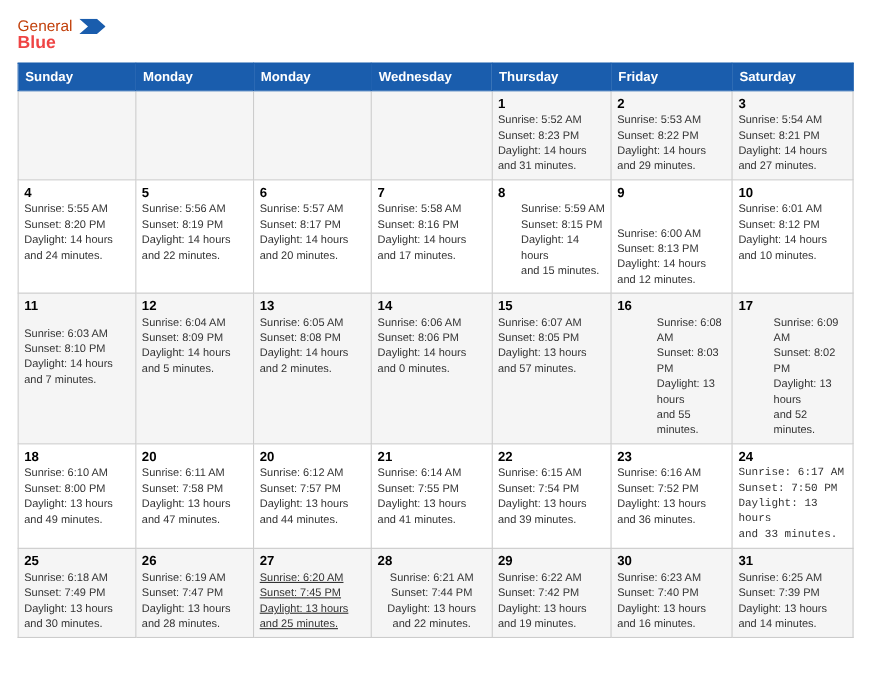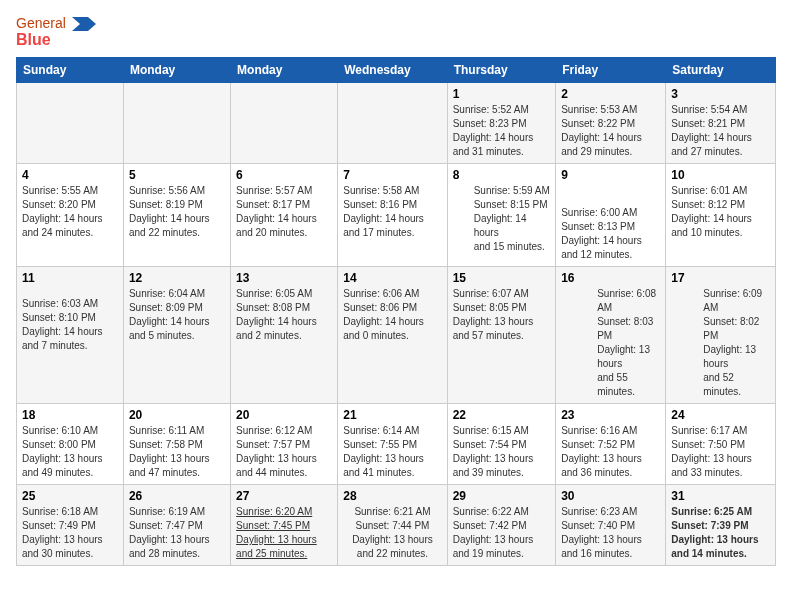--- a/index.html
+++ b/index.html
@@ -288,21 +288,21 @@
         </td>
         <td>
           <span class="day-num">23</span>
           <div class="day-info" style="white-space: pre-line;">Sunrise: 6:16 AM
 Sunset: 7:52 PM
 Daylight: 13 hours
 and 36 minutes.</div>
         </td>
         <td>
           <span class="day-num">24</span>
-          <div class="day-info" style="white-space: pre-line;">Sunrise: 6:17 AM
+          <div class="day-info" style="white-space: pre-line; font-family: Liberation Mono, monospace;">Sunrise: 6:17 AM
 Sunset: 7:50 PM
 Daylight: 13 hours
 and 33 minutes.</div>
         </td>
       </tr>
       <tr>
         <td>
           <span class="day-num">25</span>
           <div class="day-info" style="white-space: pre-line;">Sunrise: 6:18 AM
 Sunset: 7:49 PM
@@ -339,20 +339,20 @@
         </td>
         <td>
           <span class="day-num">30</span>
           <div class="day-info" style="white-space: pre-line;">Sunrise: 6:23 AM
 Sunset: 7:40 PM
 Daylight: 13 hours
 and 16 minutes.</div>
         </td>
         <td>
           <span class="day-num">31</span>
-          <div class="day-info" style="white-space: pre-line; font-weight: bold;">Sunrise: 6:25 AM
+          <div class="day-info" style="white-space: pre-line;">Sunrise: 6:25 AM
 Sunset: 7:39 PM
 Daylight: 13 hours
 and 14 minutes.</div>
         </td>
       </tr>
     </tbody>
 </table>
 
 </body></html>

